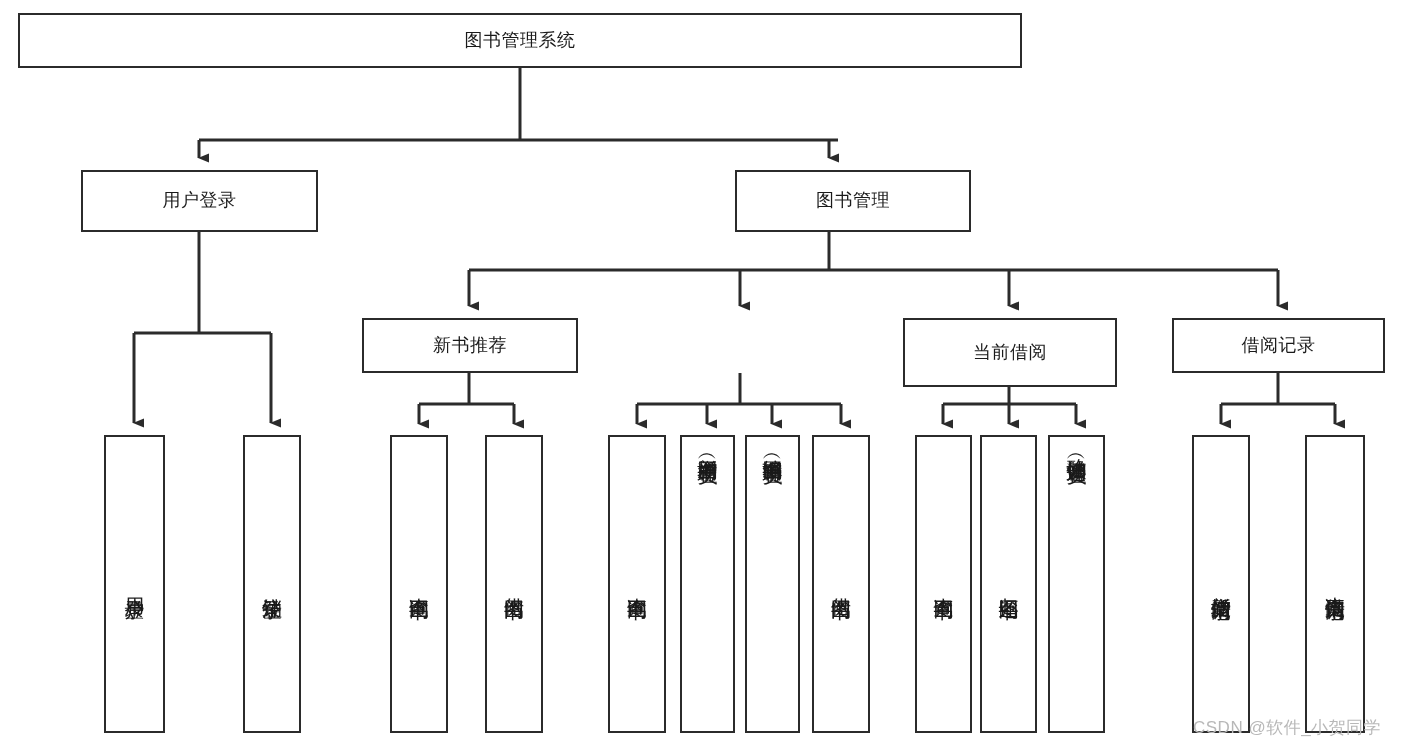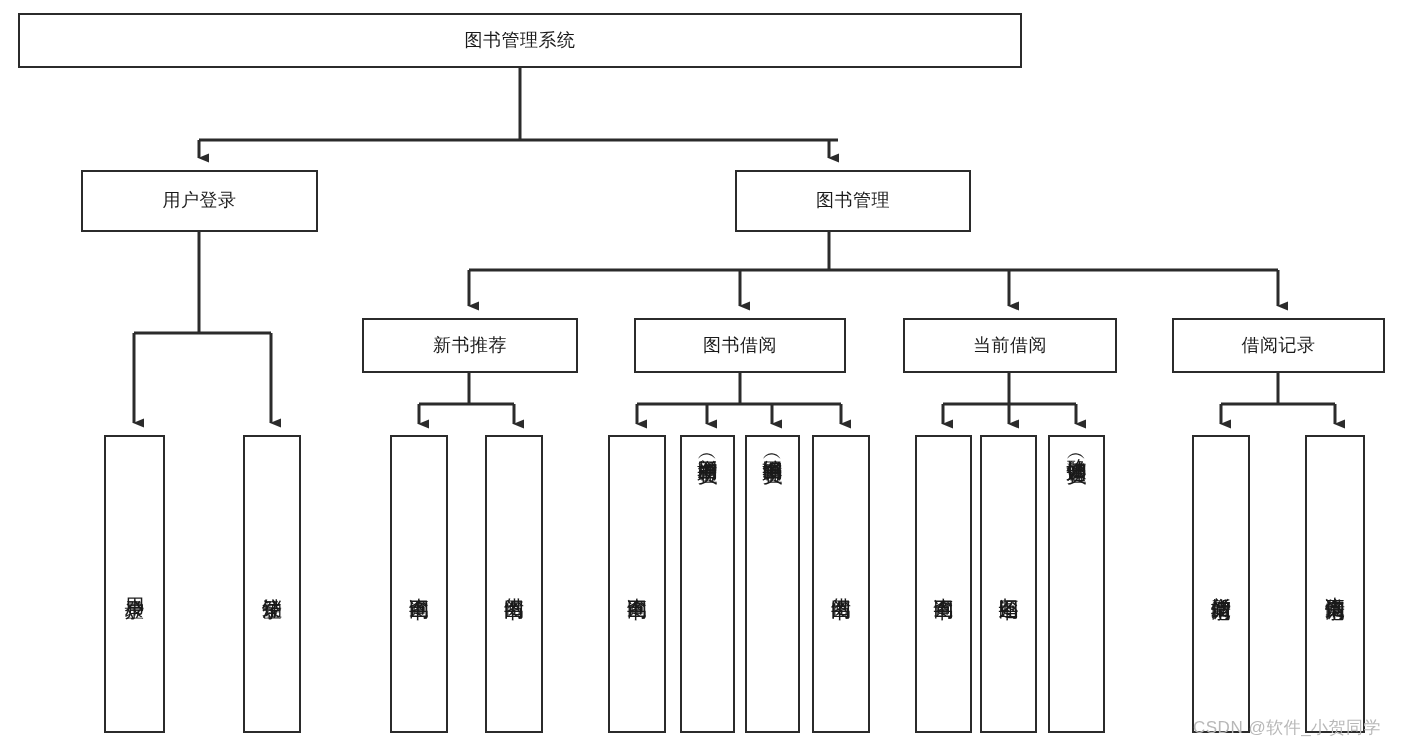--- a/index.html
+++ b/index.html
@@ -135,24 +135,21 @@
   <div class="node horizontal" style="left:81px; top:170px; width:237px; height:62px;">
     <span class="node-label">用户登录</span>
   </div>
   <div class="node horizontal" style="left:711px; top:170px; width:236px; height:62px;margin-left:24px;">
     <span class="node-label">图书管理</span>
   </div>
 
   <div class="node horizontal" style="left:362px; top:318px; width:216px; height:55px;">
     <span class="node-label">新书推荐</span>
   </div>
-  <div class="node horizontal" style="left:634px; top:318px; width:212px; height:55px;">
-    <span class="node-label">图书借阅</span>
-  </div>
-  <div class="node horizontal" style="left:903px; top:318px; width:214px; height:55px;">
+  <div class="node horizontal" style="left:903px; top:318px; width:214px; height:69px;">
     <span class="node-label">当前借阅</span>
   </div>
   <div class="node horizontal" style="left:1172px; top:318px; width:213px; height:55px;">
     <span class="node-label">借阅记录</span>
   </div>
 
   <div class="node vertical center-text" style="left:104px; top:435px; width:61px; height:298px;">
     <span class="node-label">用户登录</span>
   </div>
   <div class="node vertical center-text" style="left:243px; top:435px; width:58px; height:298px;">

